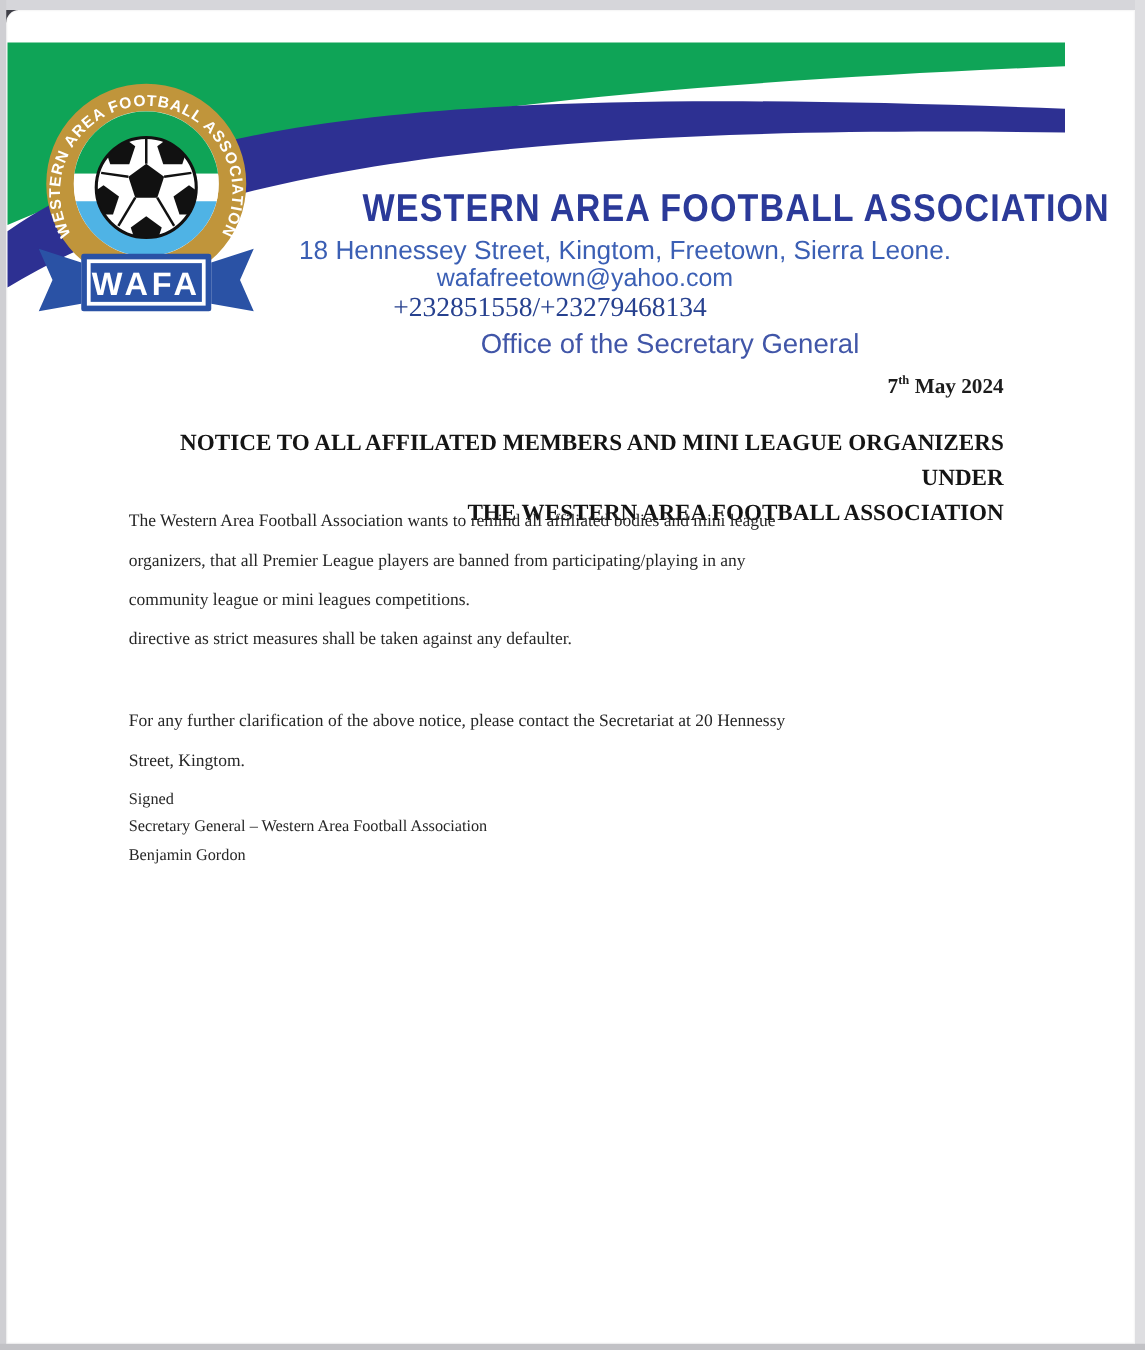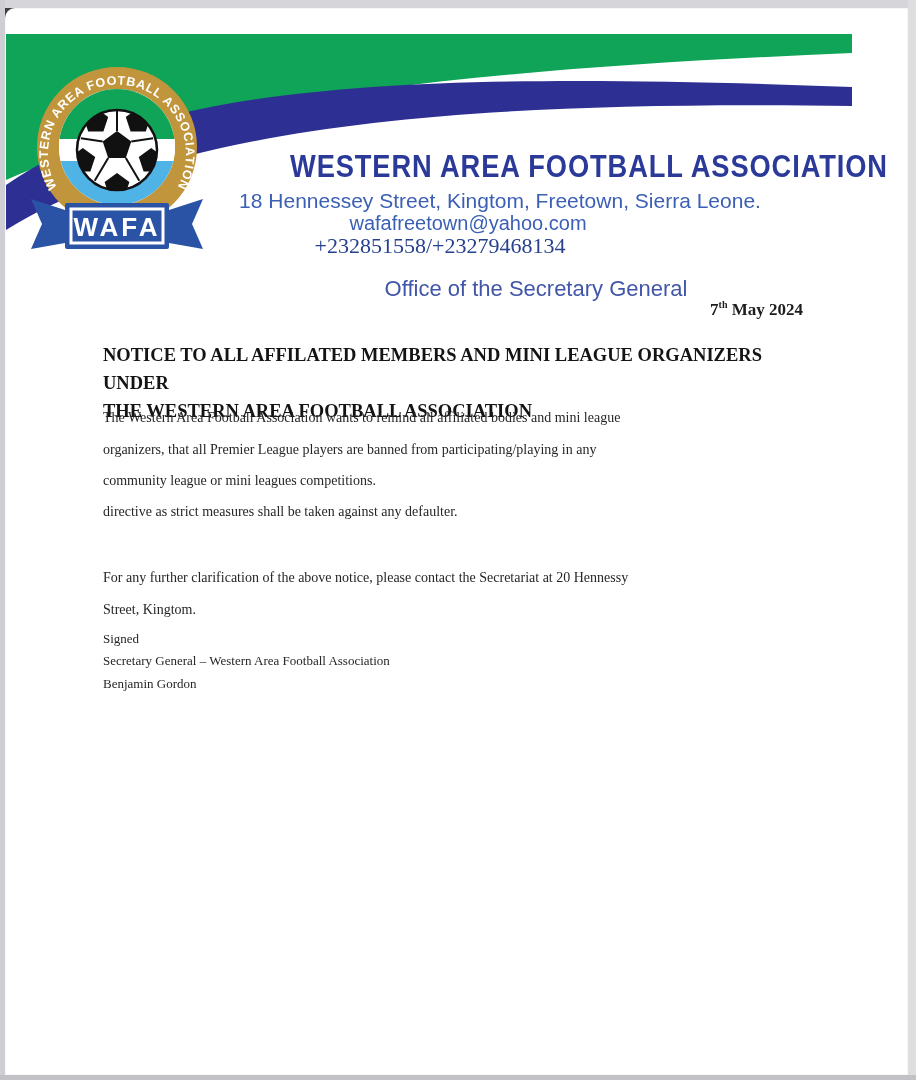--- a/index.html
+++ b/index.html
@@ -17,27 +17,27 @@
 
   .org-name{left:254px; top:151px; width:600px; text-align:center;
     font-family:"Liberation Sans", sans-serif; font-weight:bold; font-size:31px; line-height:1.05;
     color:#2b3a99; letter-spacing:1px; transform:scaleX(0.88); transform-origin:center; white-space:nowrap;}
   .org-address{left:200px; top:189px; width:600px; text-align:center;
     font-family:"Liberation Sans", sans-serif; font-size:21px; color:#3b5fb4; white-space:nowrap;}
   .org-email{left:168px; top:212px; width:600px; text-align:center;
     font-family:"Liberation Sans", sans-serif; font-size:20px; color:#3b5fb4; white-space:nowrap;}
   .org-phone{left:140px; top:233px; width:600px; text-align:center;
     font-family:"Liberation Serif", serif; font-size:22px; color:#27418f; white-space:nowrap;}
-  .org-office{left:236px; top:276px; width:600px; text-align:center;
+  .org-office{left:236px; top:262px; width:600px; text-align:center;
     font-family:"Liberation Sans", sans-serif; font-size:22px; color:#4156a8; white-space:nowrap;}
 
   .date-line{left:500px; top:299px; width:303px; text-align:right; font-weight:bold; font-size:17px; color:#1c1c1c;}
   .date-line sup{font-size:10px; vertical-align:super;}
 
-  .notice-heading{left:103px; top:341px; width:700px; text-align:left; font-weight:bold;
+  .notice-heading{left:103px; top:341px; width:700px; text-align:right; font-weight:bold;
     font-size:18.5px; line-height:28px; color:#141414;}
 
   .para{left:103px; width:700px; font-size:14px; line-height:31.5px; color:#262626;}
   .p1{top:402px;} .p2{top:496px;} .p3{top:562px;}
   .signature{left:103px; top:628px; width:700px; font-size:13px; line-height:22.3px; color:#262626;}
 </style>
 </head>
 <body>
 
 <div class="shot">

